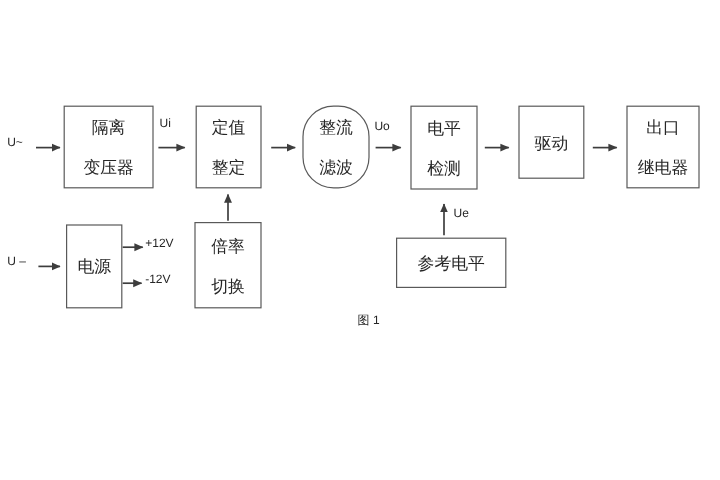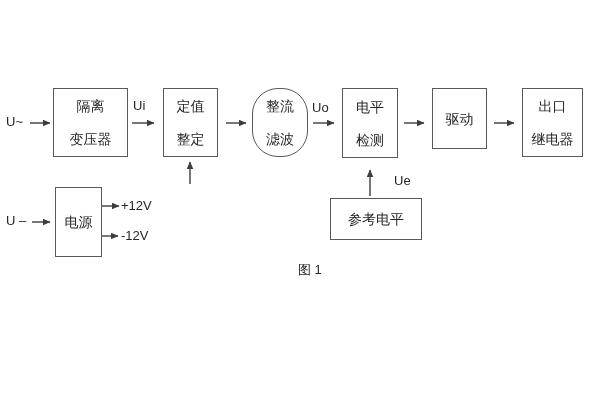--- a/index.html
+++ b/index.html
@@ -23,21 +23,21 @@
     gap: 19px;
     color: var(--text, #262626);
     font-size: 14px;
     line-height: 1;
     white-space: nowrap;
   }
   .box.single { gap: 0; }
   .lbl {
     position: absolute;
     color: var(--text, #262626);
-    font-size: 13px;
+    font-size: 10px;
     line-height: 1;
     white-space: nowrap;
   }
   .connector-layer {
     position: absolute;
     left: 0; top: 0;
     pointer-events: none;
   }
   .connector-layer line { stroke: var(--arrow, #3d3d3d); stroke-width: 1.4; }
   .connector-layer marker path { fill: var(--arrow, #3d3d3d); stroke: none; }
@@ -92,28 +92,32 @@
 
   <div class="box single" style="left:55px; top:187px; width:47px; height:70px;">
     <span>电源</span>
   </div>
 
   <div class="box" style="left:522px; top:88px; width:61px; height:69px;">
     <span>出口</span>
     <span>继电器</span>
   </div>
 
+  <div class="box" style="left:162px; top:185px; width:56px; height:72px;">
+    <span>倍率</span>
+    <span>切换</span>
+  </div>
 
   <div class="box single" style="left:330px; top:198px; width:92px; height:42px;">
     <span>参考电平</span>
   </div>
 
   <span class="lbl" style="left:6px; top:115px;">U~</span>
   <span class="lbl" style="left:6px; top:214px;">U –</span>
   <span class="lbl" style="left:133px; top:99px;">Ui</span>
   <span class="lbl" style="left:312px; top:101px;">Uo</span>
-  <span class="lbl" style="left:394px; top:174px;">Ue</span>
+  <span class="lbl" style="left:378px; top:174px;">Ue</span>
   <span class="lbl" style="left:121px; top:199px;">+12V</span>
   <span class="lbl" style="left:121px; top:229px;">-12V</span>
 
   <span class="lbl" style="left:298px; top:263px;text-align:center;">图 1</span>
 
 </div>
 
 </body></html>

